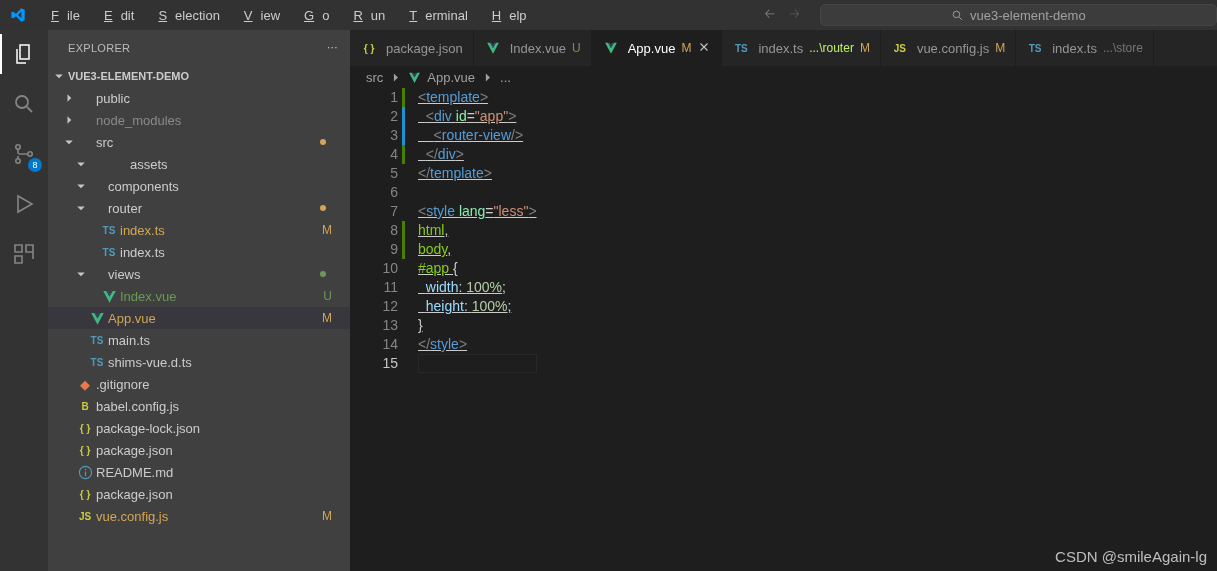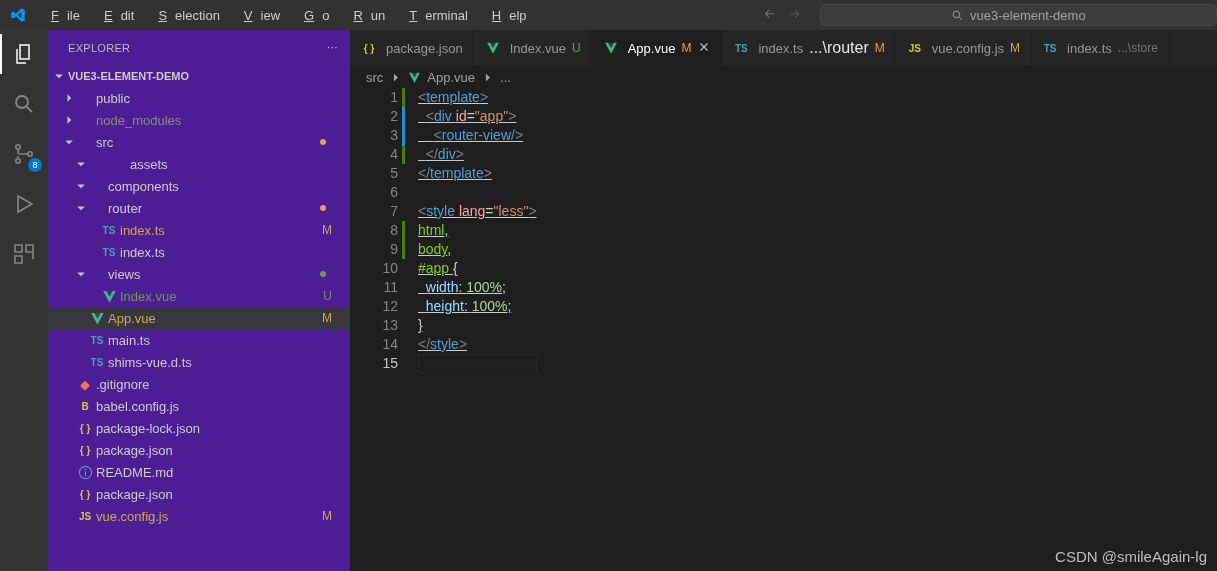--- a/index.html
+++ b/index.html
@@ -14,21 +14,21 @@
 .navarrows .fwd { color:#5a5a5a; }
 .search-pill { margin-left:20px; flex:1; max-width:520px; height:22px; background:#3c3c3c; border:1px solid #454545; border-radius:5px; display:flex; align-items:center; justify-content:center; color:#a0a0a0; gap:6px; }
 .search-pill svg{width:13px;height:13px;}
 .layout { display:flex; height:calc(100% - 30px); }
 .activitybar { width:48px; background:#333333; display:flex; flex-direction:column; align-items:center; padding-top:8px; gap:18px; }
 .activitybar .ab-icon { width:48px; height:32px; display:flex; align-items:center; justify-content:center; color:#858585; position:relative; }
 .activitybar .ab-icon.active { color:#ffffff; }
 .activitybar .ab-icon.active::before { content:""; position:absolute; left:0; top:-4px; bottom:-4px; width:2px; background:#ffffff; }
 .activitybar svg { width:24px; height:24px; }
 .badge { position:absolute; bottom:-2px; right:6px; background:#007acc; color:#fff; font-size:9px; border-radius:8px; min-width:14px; height:14px; display:flex; align-items:center; justify-content:center; padding:0 3px; }
-.sidebar { width:302px; background:#4c1d95; display:flex; flex-direction:column;justify-content:center; }
+.sidebar { width:302px; background:#404040; display:flex; flex-direction:column;justify-content:center; }
 .sidebar-header { height:35px; display:flex; align-items:center; justify-content:space-between; padding:0 12px 0 20px; color:#bbbbbb; font-size:11px; letter-spacing:0.3px; }
 .sidebar-header .dots { color:#c5c5c5; }
 .project-title { height:22px; display:flex; align-items:center; padding-left:4px; color:#cccccc; font-weight:600; font-size:11px; gap:2px;}
 .project-title svg{width:14px;height:14px;}
 .tree { overflow:auto; flex:1; }
 .row { height:22px; display:flex; align-items:center; color:#cccccc; white-space:nowrap; position:relative; }
 .row .status { position:absolute; right:18px; font-size:12px; }
 .row .dot { position:absolute; right:24px; width:6px; height:6px; border-radius:50%; }
 .row.active { background:#37373d; }
 .chev { width:14px; display:inline-flex; justify-content:center; color:#c5c5c5; }
@@ -49,21 +49,21 @@
 .gutter { width:52px; text-align:right; color:#858585; padding-right:4px; }
 .gutter .ln { height:19px; }
 .gutter .ln.cur { color:#c6c6c6;}
 .gitbar { width:4px; }
 .gitbar div { height:19px; }
 .gitbar .m { border-left:3px solid #2090d3; }
 .gitbar .a { border-left:3px solid #487e02; }
 .lines { padding-left:12px;text-decoration:underline; }
 .lines .cl { height:19px; white-space:pre; }
 .lines .cl.active { background:#2a2a2a00; outline:1px solid #282828; outline-offset:-1px;}
-.t-tag{color:#569cd6;} .t-attr{color:#fca5a5;} .t-str{color:#ce9178;} .t-punc{color:#808080;} .t-sel{color:#84cc16;} .t-prop{color:#9cdcfe;} .t-num{color:#b5cea8;}
+.t-tag{color:#569cd6;} .t-attr{color:#86efac;} .t-str{color:#ce9178;} .t-punc{color:#808080;} .t-sel{color:#84cc16;} .t-prop{color:#9cdcfe;} .t-num{color:#b5cea8;}
 .watermark { position:absolute; bottom:6px; right:10px; color:#d9d9d9; font-size:15px; opacity:.85; font-family:Arial,sans-serif;}
 .fi-vue{color:#41b883;} .fi-ts{color:#519aba;} .fi-js{color:#cbcb41;} .fi-json{color:#cbcb41;} .fi-git{color:#e8774e;} .fi-md{color:#519aba;} .fi-babel{color:#cbcb41;}
 .st-m{color:#d2a657;} .st-u{color:#6a9955;} .dot-u{background:#6a9955;} .dot-m{background:#d2a657;}
 </style>
 </head>
 <body>
 
 <svg width="0" height="0" style="position:absolute">
 <defs>
 <symbol id="i-vscode" viewBox="0 0 24 24">
@@ -375,21 +375,21 @@
           <span class="st st-m">M</span>
           <span class="close"><svg width="14" height="14">
               <use href="#i-close"></use>
             </svg></span>
         </div>
         <div class="tab">
           <span class="ico fi-ts">
             <b style="font-size:10px">TS</b>
           </span>
           <span>index.ts</span>
-          <span style="color:#e5e5e5;font-size:16px">...\router</span>
+          <span style="color:#bef264;font-size:12px">...\router</span>
           <span class="st st-m">M</span>
         </div>
         <div class="tab">
           <span class="ico fi-js">
             <b style="font-size:10px">JS</b>
           </span>
           <span>vue.config.js</span>
           <span class="st st-m">M</span>
         </div>
         <div class="tab">

